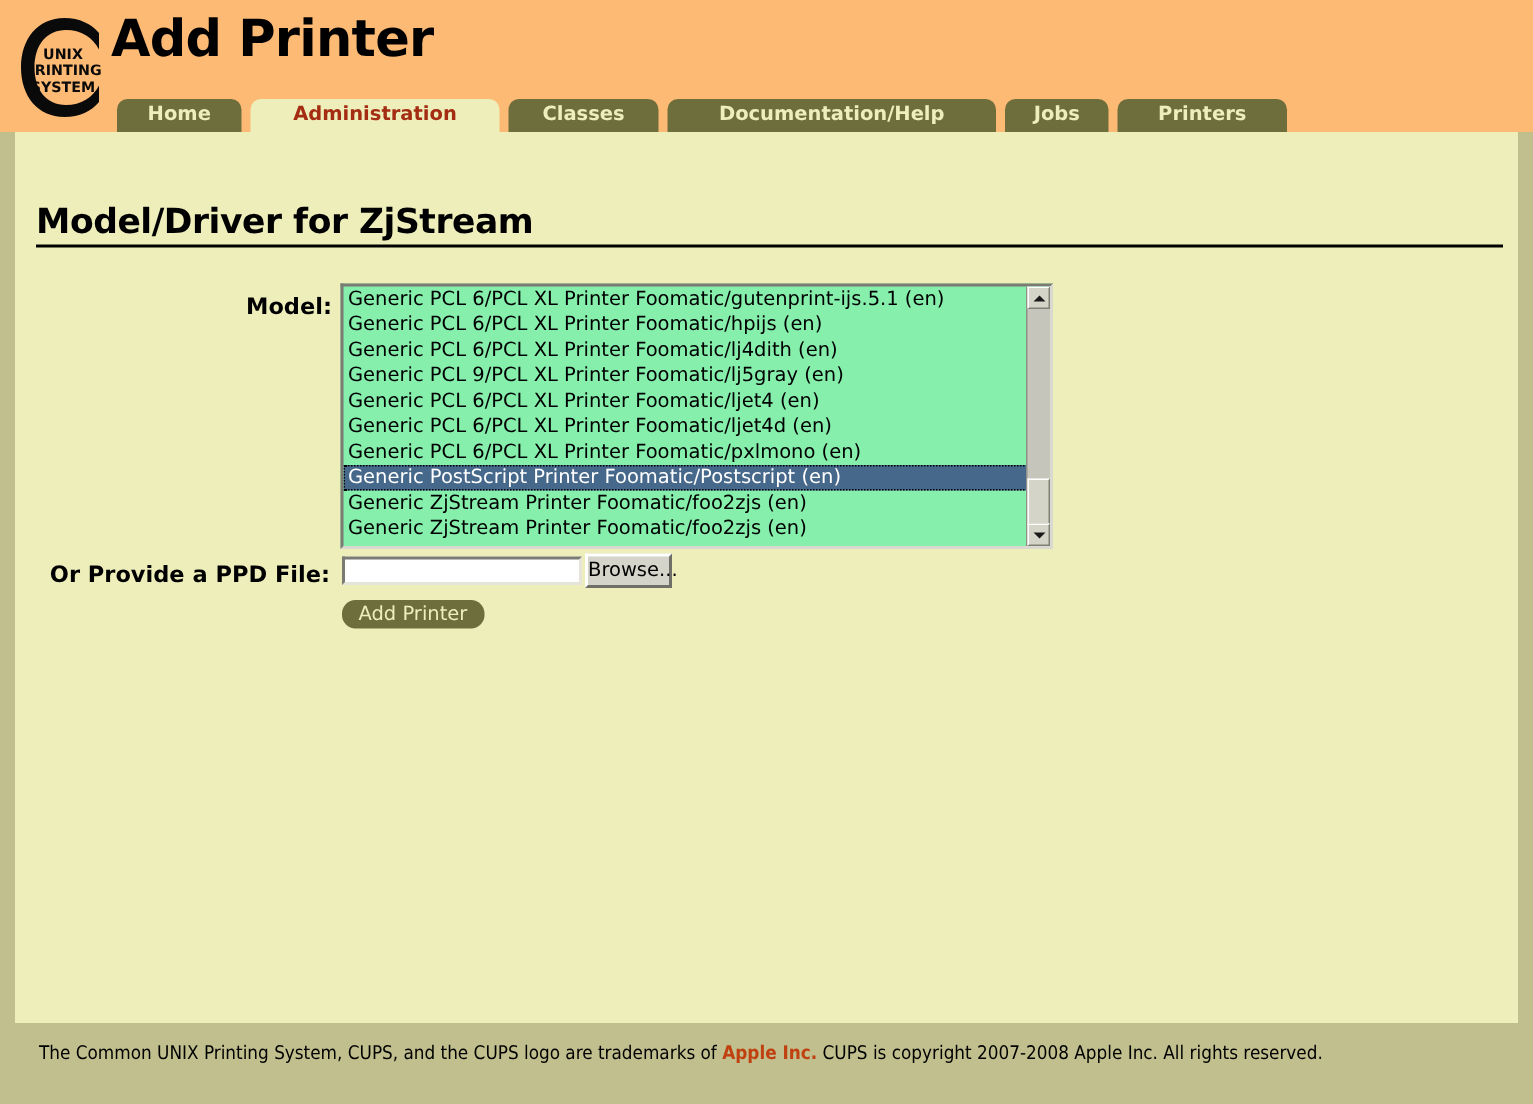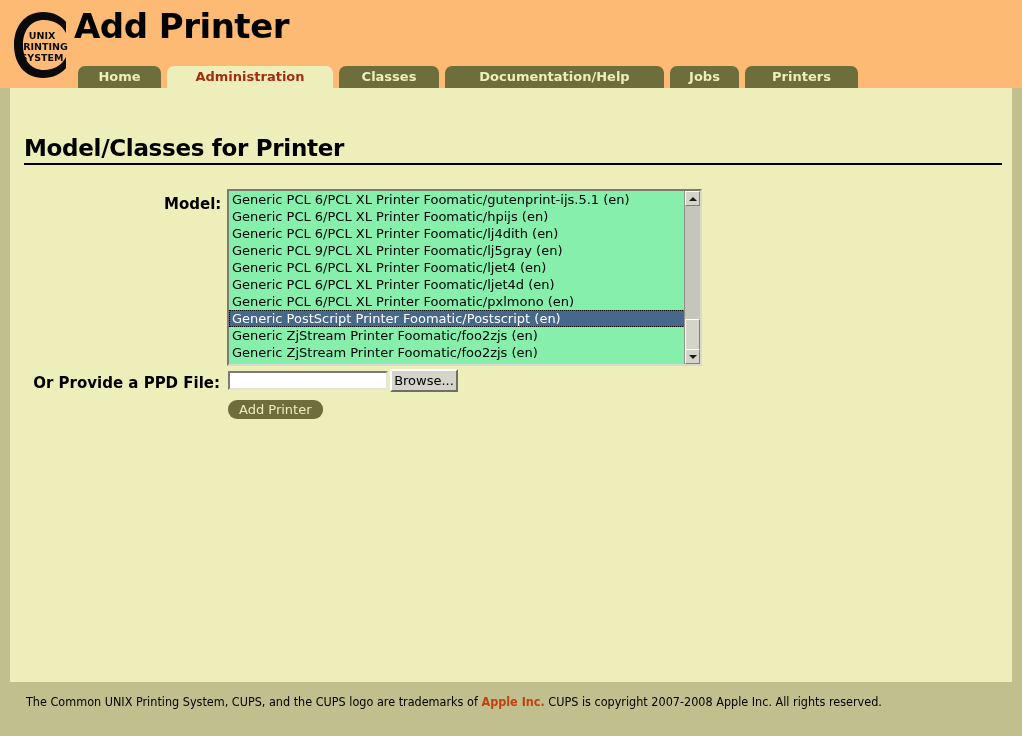--- a/index.html
+++ b/index.html
@@ -229,21 +229,21 @@
     border-color: #7b7b74 #e4e4da #e4e4da #7b7b74;
     font-family: "DejaVu Sans", sans-serif;
     font-size: 12px;
     padding: 0 2px;
     outline: none;
   }
   #browse-button {
     position: absolute;
     left: 380px;
     top: 281px;
-    width: 68px;
+    width: 58px;
     height: 23px;
     box-sizing: border-box;
     background: #d4d4ca;
     border: 2px solid;
     border-color: #ffffff #6f6f68 #6f6f68 #ffffff;
     font-family: "DejaVu Sans", sans-serif;
     font-size: 13px;
     color: #000;
     cursor: pointer;
     padding: 0;
@@ -314,21 +314,21 @@
     <div class="tab active" style="left:167px;width:166px;">Administration</div>
     <div class="tab" style="left:339px;width:100px;">Classes</div>
     <div class="tab" style="left:445px;width:219px;">Documentation/Help</div>
     <div class="tab" style="left:670px;width:69px;">Jobs</div>
     <div class="tab" style="left:745px;width:113px;">Printers</div>
   </div>
 </div>
 
 <div id="content">
 
-  <div id="page-title">Model/Classes for Printer</div>
+  <div id="page-title">Model/Driver for ZjStream</div>
   <div id="title-rule"></div>
 
   <div id="model-label">Model:</div>
 
   <div id="model-listbox">
     <div id="model-options">
         <div class="model-option">Generic PCL 6/PCL XL Printer Foomatic/gutenprint-ijs.5.1 (en)</div>
         <div class="model-option">Generic PCL 6/PCL XL Printer Foomatic/hpijs (en)</div>
         <div class="model-option">Generic PCL 6/PCL XL Printer Foomatic/lj4dith (en)</div>
         <div class="model-option">Generic PCL 9/PCL XL Printer Foomatic/lj5gray (en)</div>

